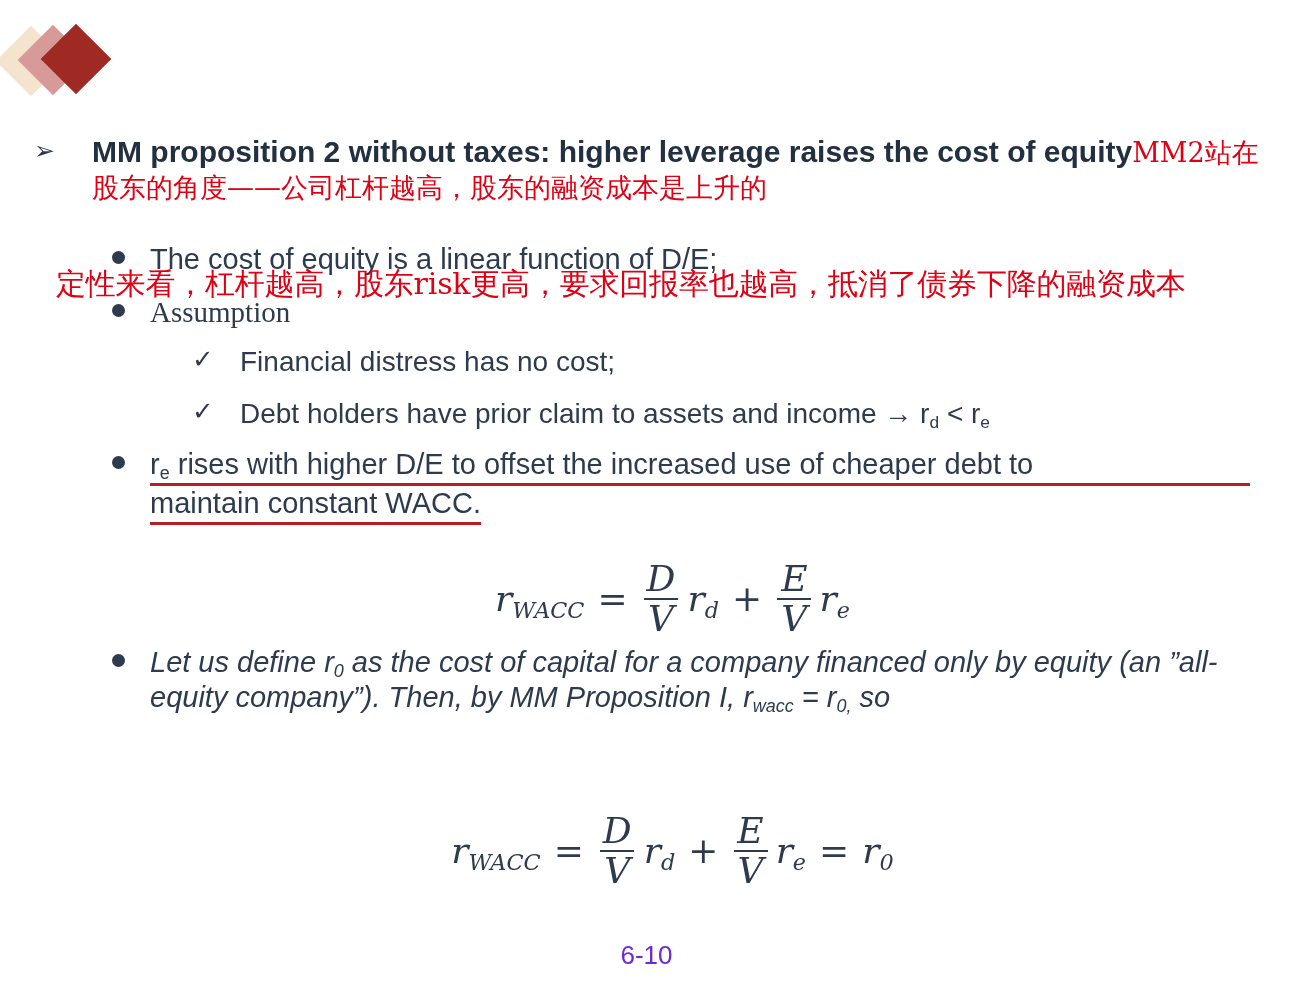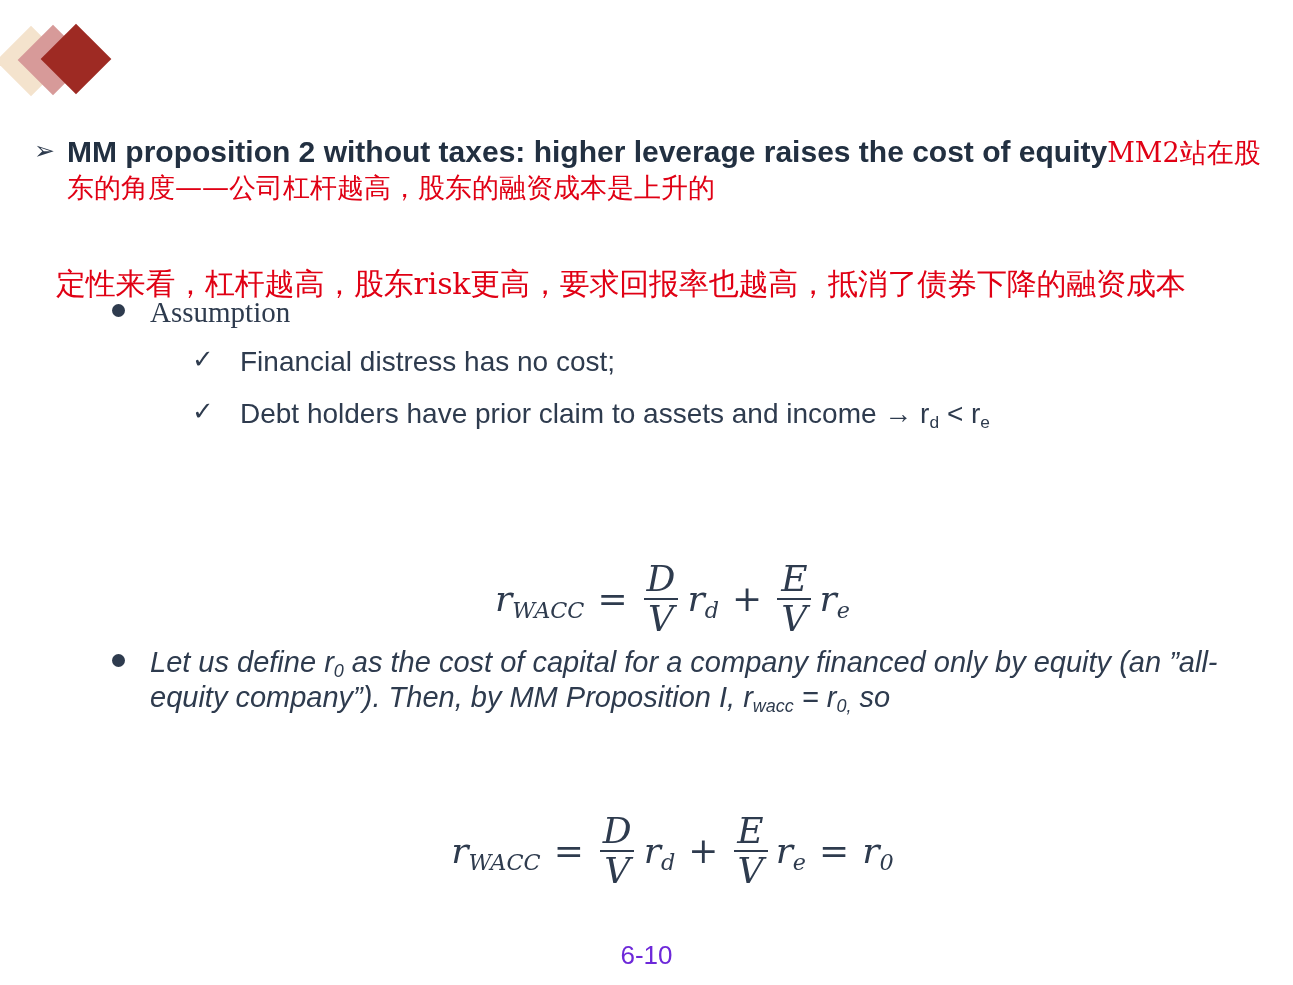--- a/index.html
+++ b/index.html
@@ -72,21 +72,21 @@
     color: #223041;
   }
   .lvl1 .marker {
     position: absolute;
     left: 0;
     top: 2px;
     font-size: 25px;
     color: #2e3b4e;
     font-weight: normal;
   }
-  .lvl1 .txt { display: block; margin-left: 33px; }
+  .lvl1 .txt { display: block; margin-left: 58px; }
 
   .cn-inline {
     color: #e00014;
     font-family: "DejaVu Serif", "Liberation Serif", serif;
     font-weight: normal;
     font-size: 27px;
   }
 
   .lvl2 {
     position: absolute;
@@ -193,38 +193,49 @@
   </div>
 </div>
 
 <div class="body-area">
 
   <div class="lvl1" style="top:22px;">
     <span class="marker">➢</span>
     <span class="txt"><span>MM proposition 2 without taxes: higher leverage raises the cost of equity</span><span class="cn-inline">MM2站在股东的角度——公司杠杆越高，股东的融资成本是上升的</span></span>
   </div>
 
+  <div class="lvl2" style="left:112px; top:130px; width:1100px;">
+    <span class="dot"></span>
+    <span class="txt">The cost of equity is a linear function of D/E;</span>
+  </div>
 
   <div class="lvl2" style="left:112px; top:183px; width:1100px;font-family:Liberation Serif, serif;">
     <span class="dot"></span>
     <span class="txt">Assumption</span>
   </div>
 
   <div class="cn-overlay">定性来看，杠杆越高，股东risk更高，要求回报率也越高，抵消了债券下降的融资成本</div>
 
   <div class="lvl3" style="left:192px; top:233px; width:1040px;">
     <span class="chk">✓</span>
     <span class="txt">Financial distress has no cost;</span>
   </div>
 
   <div class="lvl3" style="left:192px; top:285px; width:1040px;">
     <span class="chk">✓</span>
     <span class="txt"><span>Debt holders have prior claim to assets and income</span>&nbsp;<span>→</span>&nbsp;<span><span>r</span><sub>d</sub></span>&nbsp;<span>&lt;</span>&nbsp;<span><span>r</span><sub>e</sub></span></span>
   </div>
 
+  <div class="lvl2" style="left:112px; top:335px; width:1160px;">
+    <span class="dot"></span>
+    <span class="txt">
+      <span class="ul-red" style="width:1100px;"><span><span>r</span><sub>e</sub></span><span> rises with higher D/E to offset the increased use of cheaper debt to</span></span>
+      <span class="ul-red">maintain constant WACC.</span>
+    </span>
+  </div>
 
   <div class="formula" style="top:448px;">
     <span class="fx">
       <span class="var"><span>r</span><sub>WACC</sub></span>
       <span class="op">=</span>
       <span class="frac">
         <span class="num">D</span>
         <span class="den">V</span>
       </span>
       <span class="var"><span>r</span><sub>d</sub></span>

